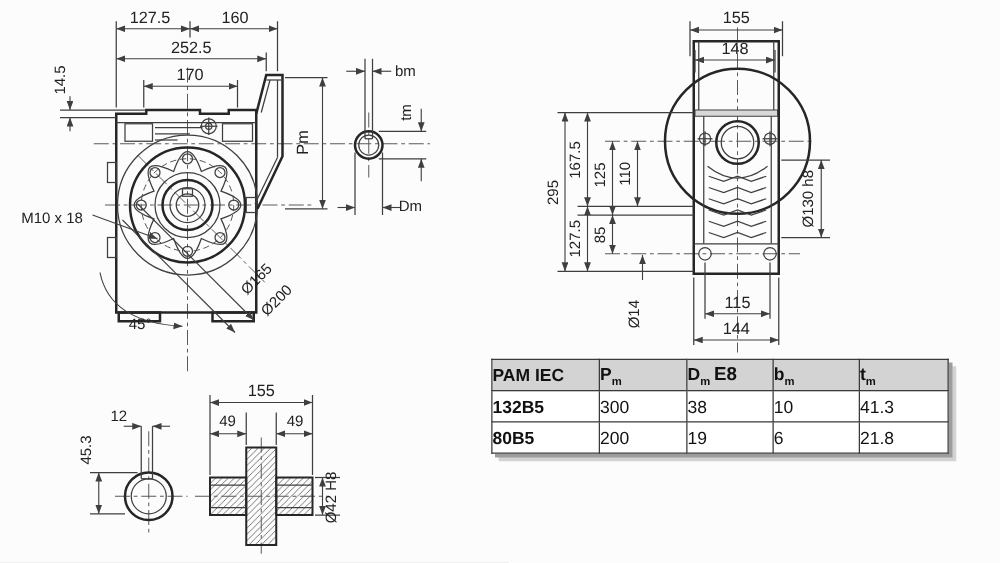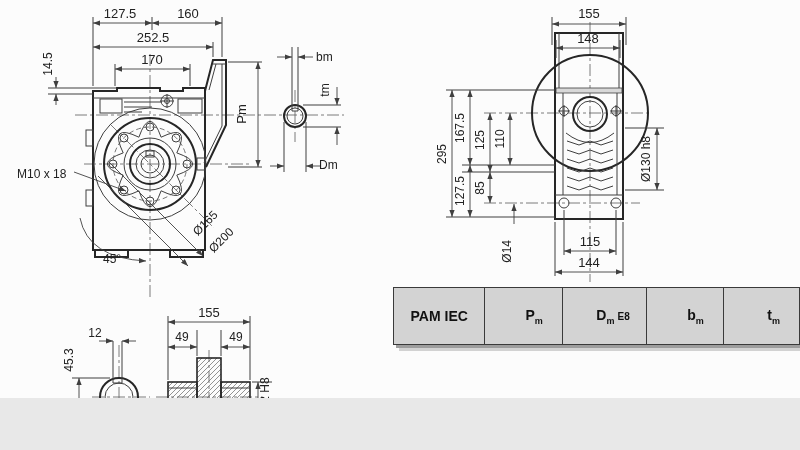--- a/index.html
+++ b/index.html
@@ -1,33 +1,33 @@
 <!DOCTYPE html>
 <html><head>
 <meta charset="utf-8">
 <style>
   html,body{margin:0;padding:0;background:#e8e8e8;}
-  #screen{position:relative;width:800px;height:398px;background:#fcfcfc;overflow:hidden;
+  #screen{position:relative;width:800px;height:450px;background:#fcfcfc;overflow:hidden;
           font-family:"Liberation Sans",sans-serif;}
   svg text{font-family:"Liberation Sans",sans-serif;font-size:12px;fill:#222;}
   svg text.big{font-size:13px;}
   .thin{stroke:#3f3f3f;stroke-width:1;fill:none;}
   .bold{stroke:#262626;stroke-width:2;fill:none;}
   .cl{stroke:#5a5a5a;stroke-width:0.8;fill:none;stroke-dasharray:12 3 3 3;}
   .dash{stroke:#555;stroke-width:0.8;fill:none;stroke-dasharray:5 3;}
   .dim{stroke:#3f3f3f;stroke-width:0.9;fill:none;}
   
   #pam-table{position:absolute;left:393px;top:287px;border-collapse:collapse;
              box-shadow:3px 3px 0 #9d9d9d,6px 6px 0 #d2d2d2;background:#fff;}
-  #pam-table th,#pam-table td{border:1.5px solid #3a3a3a;text-align:right;padding:16px;
+  #pam-table th,#pam-table td{border:1.5px solid #3a3a3a;text-align:left;padding:0;
              height:24px;font-size:14px;color:#111;}
   #pam-table th{background:#d3d3d3;font-weight:bold;}
   #pam-table td.first{font-weight:bold;}
   #pam-table sub{font-size:9px;font-weight:bold;}
-  #pam-table .sfx{font-size:10px;margin-left:3px;}
+  #pam-table .sfx{font-size:15px;margin-left:3px;}
   .c0{width:85px}.c1{width:69px}.c2{width:68px}.c3{width:68px}.c4{width:70px}
 </style>
 </head>
 <body>
 
 <div id="screen">
 
 <svg width="800" height="450" viewBox="0 0 800 450">
   <defs>
     <marker id="ah" orient="auto-start-reverse" markerWidth="10" markerHeight="8" refX="8" refY="3">
@@ -289,16 +289,30 @@
   <thead>
     <tr>
       <th class="c0">PAM IEC</th>
       <th class="c1"><span>P</span><sub>m</sub><span class="sfx"></span></th>
       <th class="c2"><span>D</span><sub>m</sub><span class="sfx">E8</span></th>
       <th class="c3"><span>b</span><sub>m</sub><span class="sfx"></span></th>
       <th class="c4"><span>t</span><sub>m</sub><span class="sfx"></span></th>
     </tr>
   </thead>
   <tbody>
+    <tr>
+      <td class="first">132B5</td>
+      <td>300</td>
+      <td>38</td>
+      <td>10</td>
+      <td>41.3</td>
+    </tr>
+    <tr>
+      <td class="first">80B5</td>
+      <td>200</td>
+      <td>19</td>
+      <td>6</td>
+      <td>21.8</td>
+    </tr>
   </tbody>
 </table>
 
 </div>
 
 </body></html>

